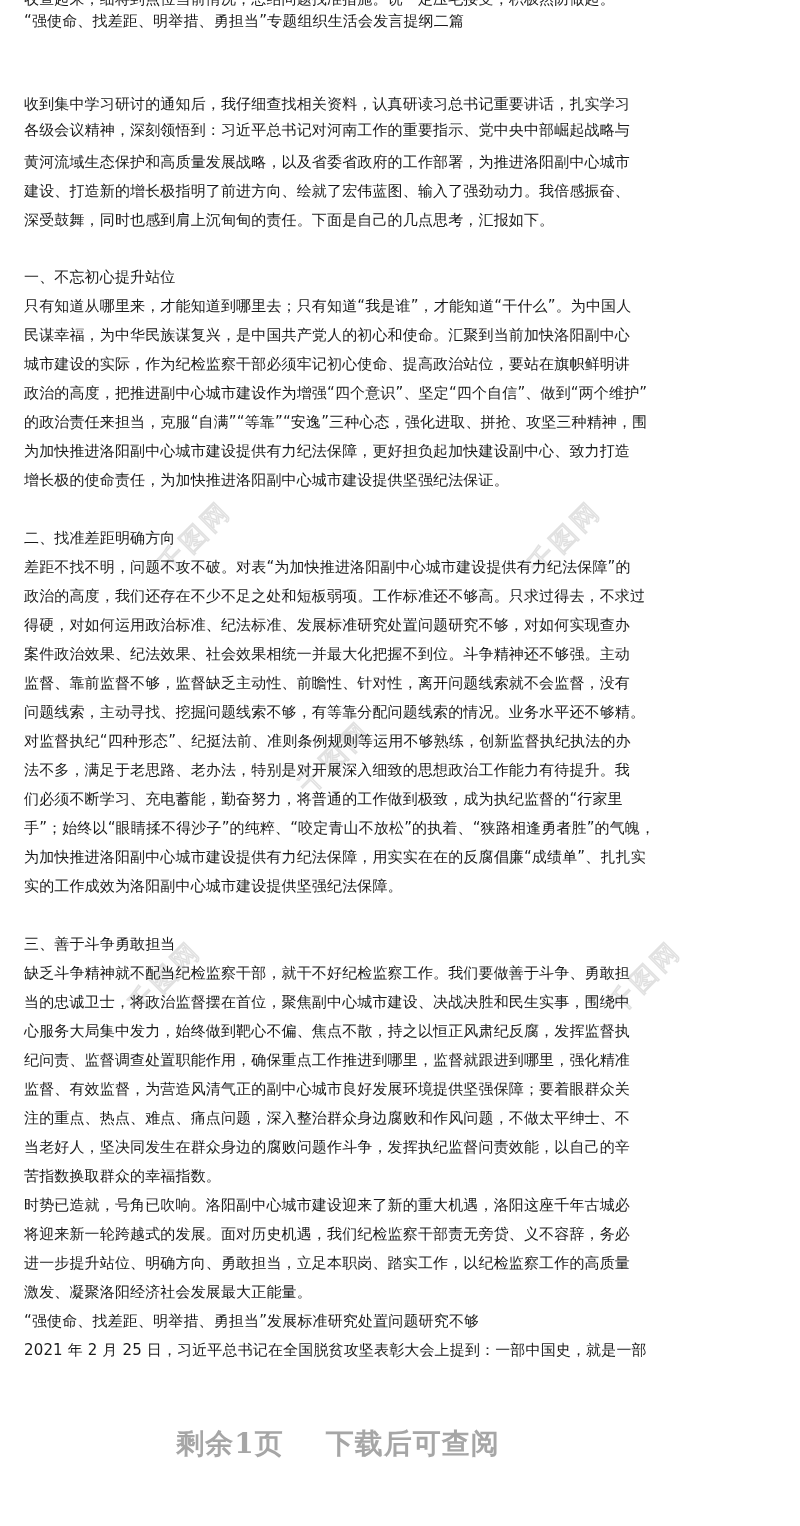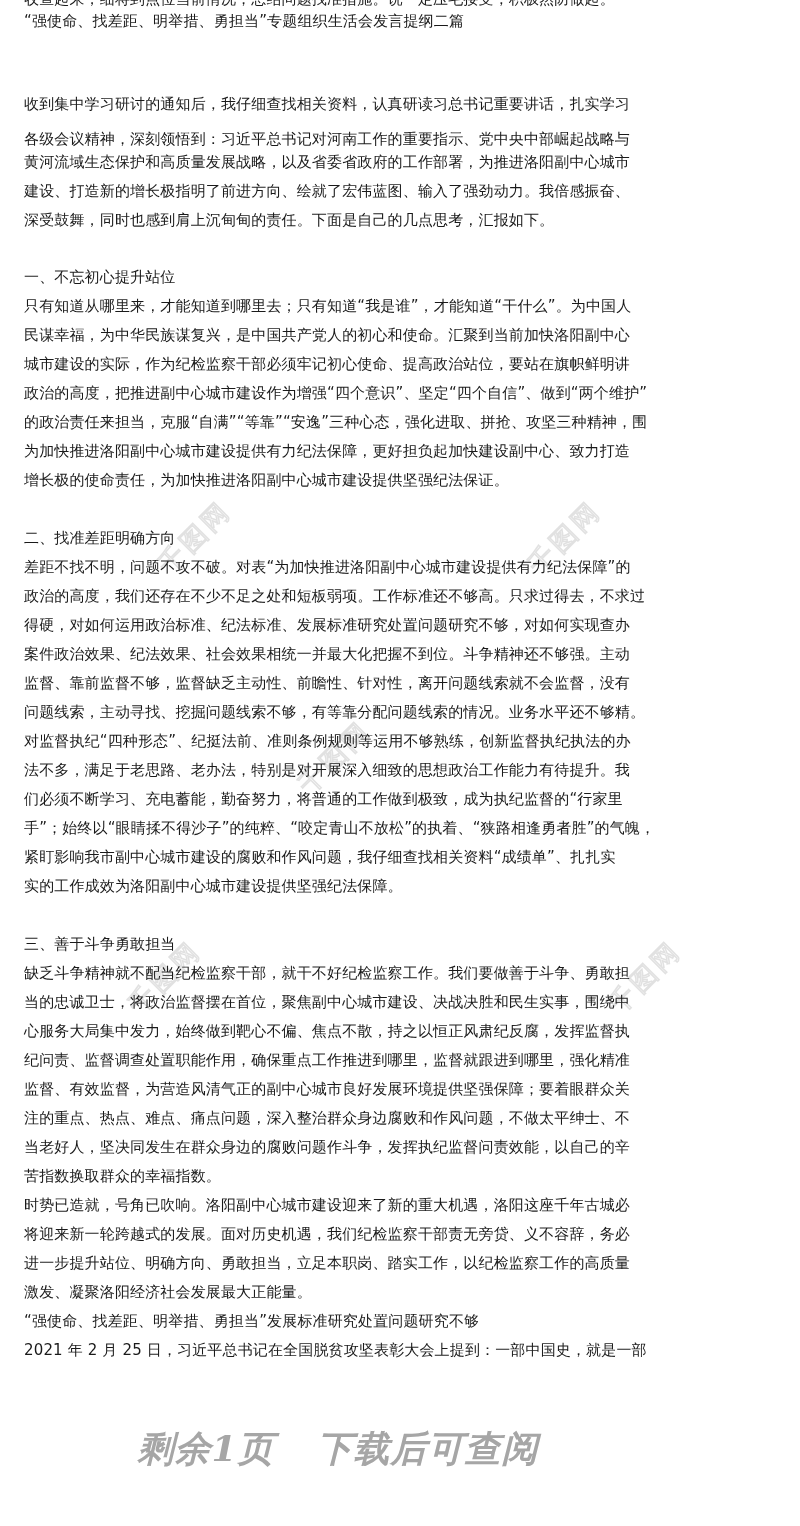--- a/index.html
+++ b/index.html
@@ -16,42 +16,42 @@
   .cut { top: -13px; }
   .watermark-layer { position: absolute; inset: 0; pointer-events: none; }
   .wm {
     position: absolute; font-size: 26px; font-weight: bold;
     color: transparent; -webkit-text-stroke: 0.6px rgba(170,170,170,0.35);
     transform: rotate(-45deg); white-space: nowrap; letter-spacing: 4px;
   }
   .footer-banner {
     position: absolute; left: 0; width: 676px; top: 1425px; text-align: center;
     font-family: "DejaVu Serif", "Liberation Serif", serif;
-    font-weight: bold; font-size: 36px; color: #a6a6a6; letter-spacing: 1px; font-style: italic;
+    font-weight: bold; font-size: 28px; color: #a6a6a6; letter-spacing: 1px;
   }
   .footer-banner span { display: inline-block; }
   .footer-banner .gap { width: 42px; }
 </style>
 </head>
 <body>
 
 <div class="watermark-layer">
   <div class="wm" style="left:150px; top:520px;">千图网</div>
   <div class="wm" style="left:520px; top:520px;">千图网</div>
   <div class="wm" style="left:290px; top:740px;">千图网</div>
   <div class="wm" style="left:120px; top:960px;">千图网</div>
   <div class="wm" style="left:600px; top:960px;">千图网</div>
 </div>
 
 <div class="page">
   <div class="line cut">收查起来，细将到点位当前情况，总结问题找准措施。说一定压毛接受，积极然防做起。</div>
   <div class="line" style="top:9px">“强使命、找差距、明举措、勇担当”专题组织生活会发言提纲二篇</div>
 
   <div class="line" style="top:92px">收到集中学习研讨的通知后，我仔细查找相关资料，认真研读习总书记重要讲话，扎实学习</div>
-  <div class="line" style="top:127px">各级会议精神，深刻领悟到：习近平总书记对河南工作的重要指示、党中央中部崛起战略与</div>
+  <div class="line" style="top:118px">各级会议精神，深刻领悟到：习近平总书记对河南工作的重要指示、党中央中部崛起战略与</div>
   <div class="line" style="top:150px">黄河流域生态保护和高质量发展战略，以及省委省政府的工作部署，为推进洛阳副中心城市</div>
   <div class="line" style="top:179px">建设、打造新的增长极指明了前进方向、绘就了宏伟蓝图、输入了强劲动力。我倍感振奋、</div>
   <div class="line" style="top:208px">深受鼓舞，同时也感到肩上沉甸甸的责任。下面是自己的几点思考，汇报如下。</div>
 
   <div class="line" style="top:265px">一、不忘初心提升站位</div>
   <div class="line" style="top:294px">只有知道从哪里来，才能知道到哪里去；只有知道“我是谁”，才能知道“干什么”。为中国人</div>
   <div class="line" style="top:323px">民谋幸福，为中华民族谋复兴，是中国共产党人的初心和使命。汇聚到当前加快洛阳副中心</div>
   <div class="line" style="top:352px">城市建设的实际，作为纪检监察干部必须牢记初心使命、提高政治站位，要站在旗帜鲜明讲</div>
   <div class="line" style="top:381px">政治的高度，把推进副中心城市建设作为增强“四个意识”、坚定“四个自信”、做到“两个维护”</div>
   <div class="line" style="top:410px">的政治责任来担当，克服“自满”“等靠”“安逸”三种心态，强化进取、拼抢、攻坚三种精神，围</div>
@@ -62,21 +62,21 @@
   <div class="line" style="top:555px">差距不找不明，问题不攻不破。对表“为加快推进洛阳副中心城市建设提供有力纪法保障”的</div>
   <div class="line" style="top:584px">政治的高度，我们还存在不少不足之处和短板弱项。工作标准还不够高。只求过得去，不求过</div>
   <div class="line" style="top:613px">得硬，对如何运用政治标准、纪法标准、发展标准研究处置问题研究不够，对如何实现查办</div>
   <div class="line" style="top:642px">案件政治效果、纪法效果、社会效果相统一并最大化把握不到位。斗争精神还不够强。主动</div>
   <div class="line" style="top:671px">监督、靠前监督不够，监督缺乏主动性、前瞻性、针对性，离开问题线索就不会监督，没有</div>
   <div class="line" style="top:700px">问题线索，主动寻找、挖掘问题线索不够，有等靠分配问题线索的情况。业务水平还不够精。</div>
   <div class="line" style="top:729px">对监督执纪“四种形态”、纪挺法前、准则条例规则等运用不够熟练，创新监督执纪执法的办</div>
   <div class="line" style="top:758px">法不多，满足于老思路、老办法，特别是对开展深入细致的思想政治工作能力有待提升。我</div>
   <div class="line" style="top:787px">们必须不断学习、充电蓄能，勤奋努力，将普通的工作做到极致，成为执纪监督的“行家里</div>
   <div class="line" style="top:816px">手”；始终以“眼睛揉不得沙子”的纯粹、“咬定青山不放松”的执着、“狭路相逢勇者胜”的气魄，</div>
-  <div class="line" style="top:845px">紧盯影响我市副中心城市建设的腐败和作风问题，我仔细查找相关资料“成绩单”、扎扎实</div>
+  <div class="line" style="top:845px">为加快推进洛阳副中心城市建设提供有力纪法保障，用实实在在的反腐倡廉“成绩单”、扎扎实</div>
   <div class="line" style="top:874px">实的工作成效为洛阳副中心城市建设提供坚强纪法保障。</div>
 
   <div class="line" style="top:932px">三、善于斗争勇敢担当</div>
   <div class="line" style="top:961px">缺乏斗争精神就不配当纪检监察干部，就干不好纪检监察工作。我们要做善于斗争、勇敢担</div>
   <div class="line" style="top:990px">当的忠诚卫士，将政治监督摆在首位，聚焦副中心城市建设、决战决胜和民生实事，围绕中</div>
   <div class="line" style="top:1019px">心服务大局集中发力，始终做到靶心不偏、焦点不散，持之以恒正风肃纪反腐，发挥监督执</div>
   <div class="line" style="top:1048px">纪问责、监督调查处置职能作用，确保重点工作推进到哪里，监督就跟进到哪里，强化精准</div>
   <div class="line" style="top:1077px">监督、有效监督，为营造风清气正的副中心城市良好发展环境提供坚强保障；要着眼群众关</div>
   <div class="line" style="top:1106px">注的重点、热点、难点、痛点问题，深入整治群众身边腐败和作风问题，不做太平绅士、不</div>
   <div class="line" style="top:1135px">当老好人，坚决同发生在群众身边的腐败问题作斗争，发挥执纪监督问责效能，以自己的辛</div>

